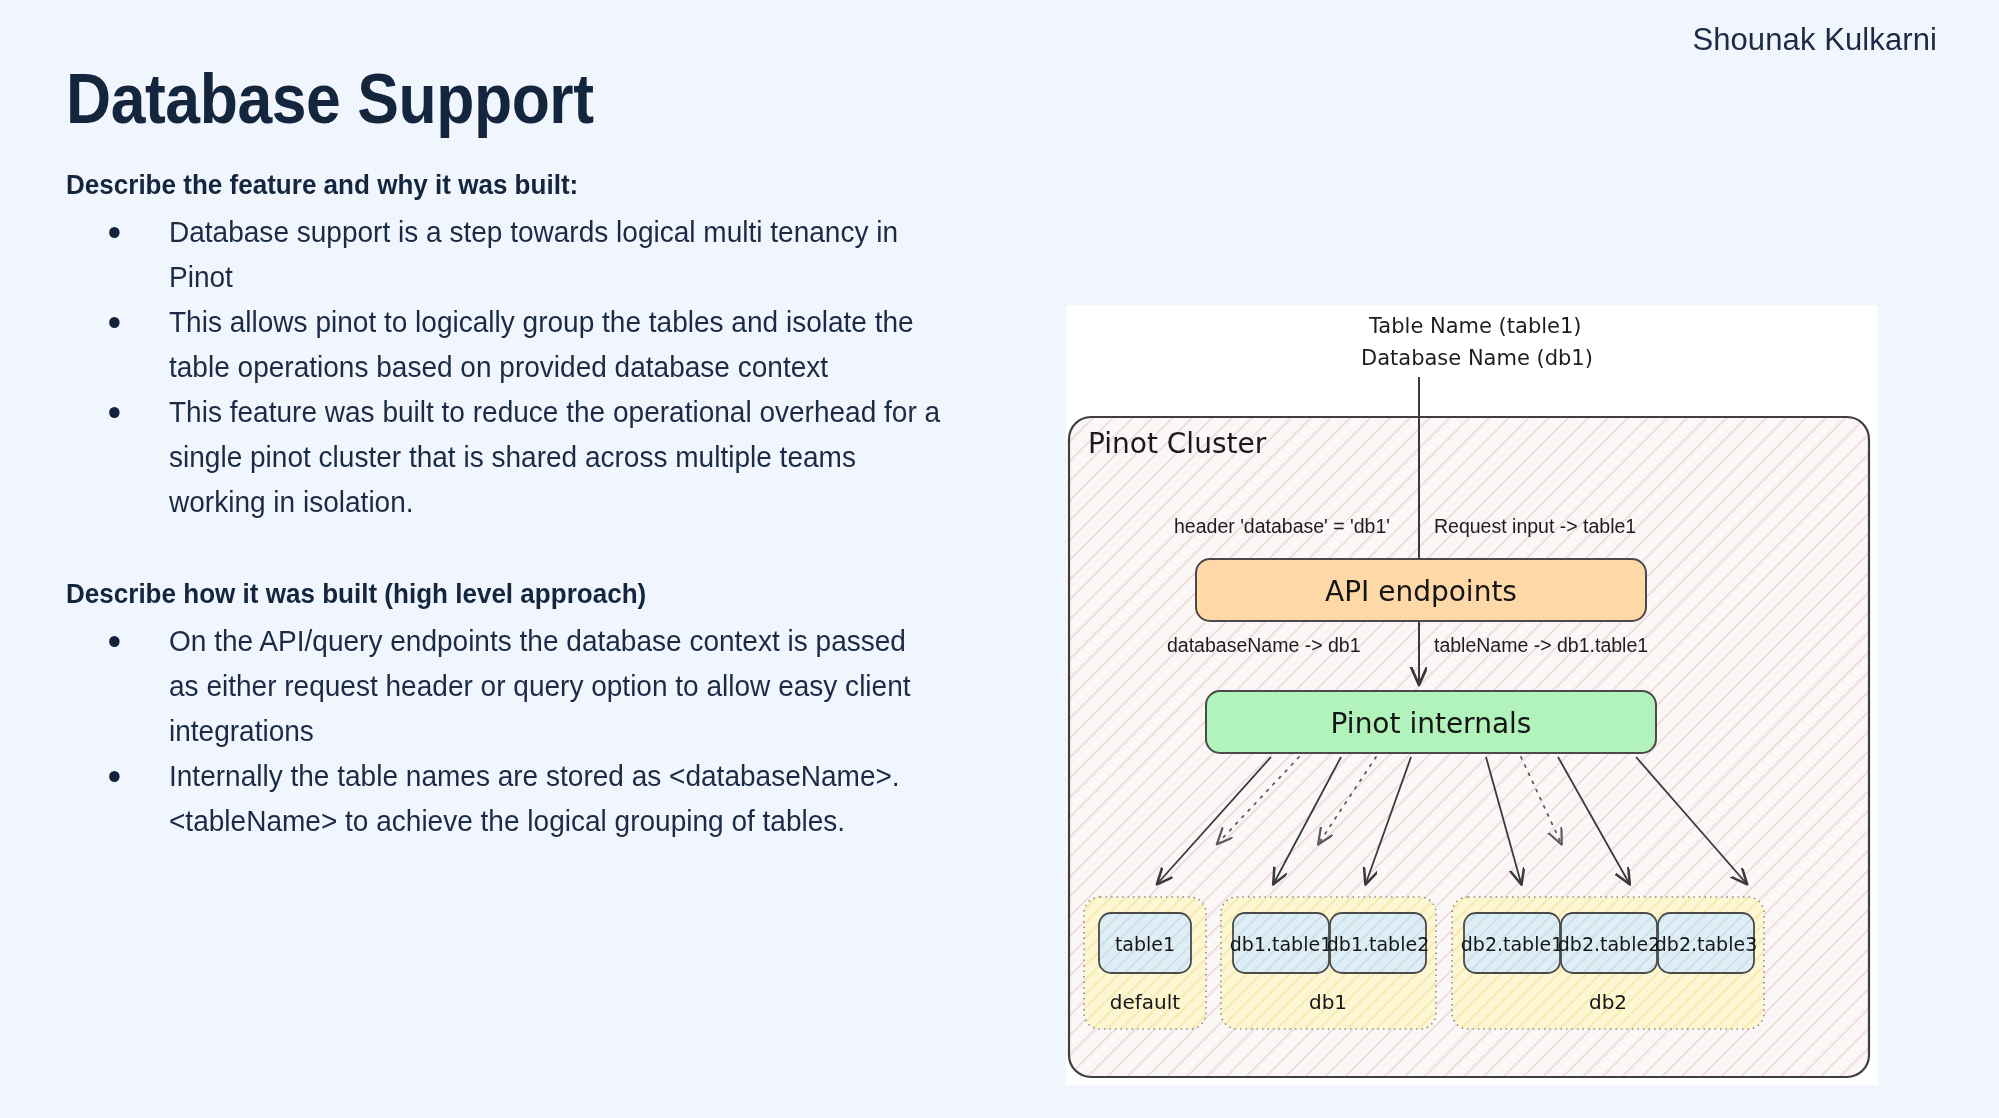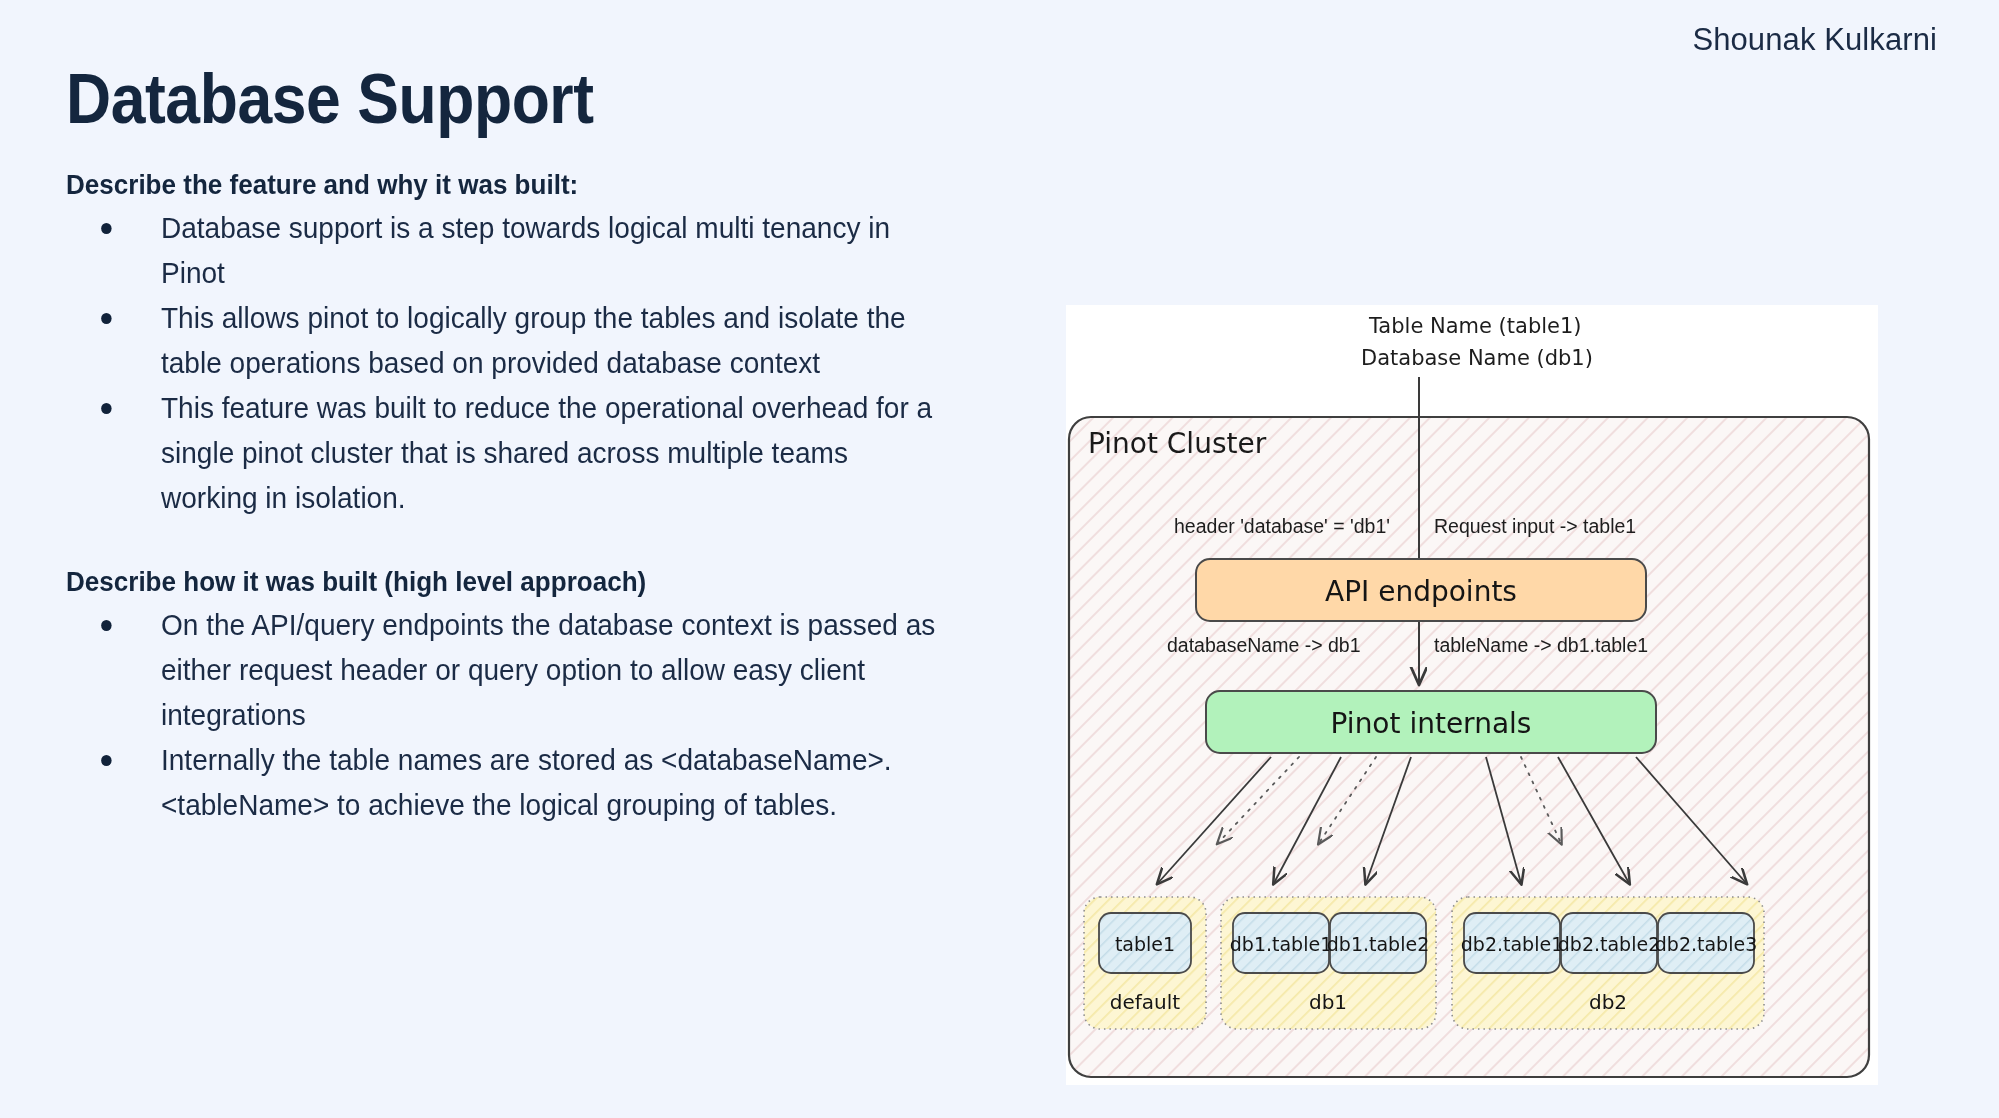--- a/index.html
+++ b/index.html
@@ -31,21 +31,21 @@
   
   .col{position:absolute;}
   #left-col{left:66px; top:169px; width:930px;}
   #right-col{left:1036px; top:186px; width:900px;}
 
   .section-heading{
     font-size:28px; font-weight:700; color:#14263e;
     transform:scaleX(.93); transform-origin:left center;
     margin:0 0 4px 0; white-space:nowrap;
   }
-  .bullet-list{list-style:none;margin:0;padding:0;}
+  .bullet-list{list-style:none;margin:8px;padding:0;}
   .bullet-item{
     position:relative;
     padding-left:100px;
     font-size:29.5px;
     line-height:45px;
     color:#1b2b45;
     transform:scaleX(.95);
     transform-origin:left center;
     margin-bottom:0;
   }

